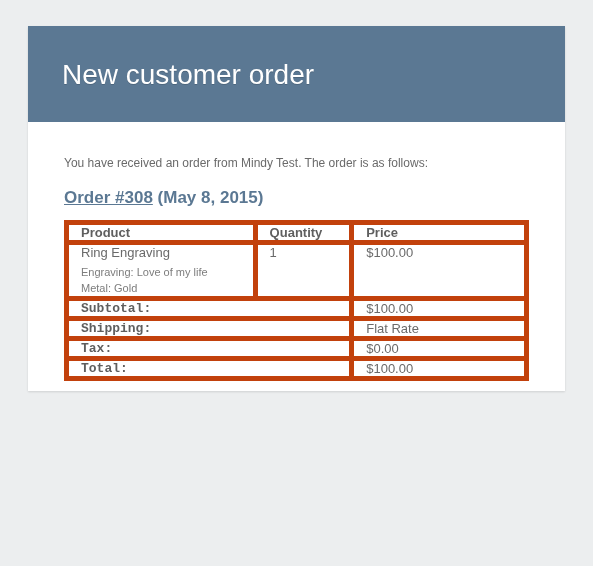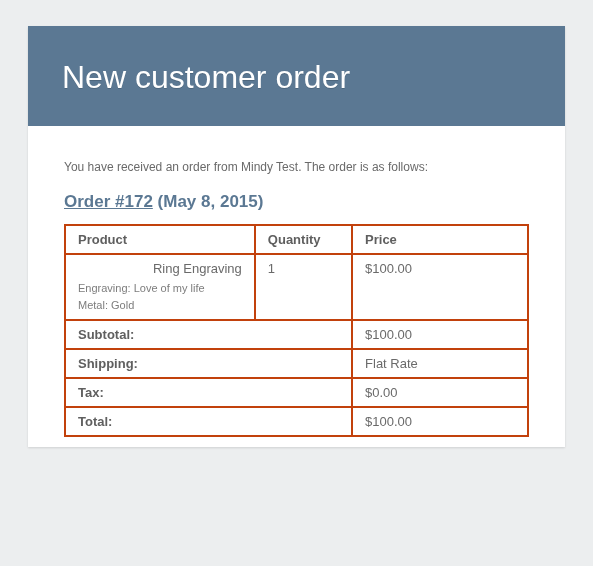--- a/index.html
+++ b/index.html
@@ -22,21 +22,21 @@
     box-shadow: 0 1px 2px rgba(0,0,0,0.12);
   }
   .header {
     background: #5b7893;
     padding: 32px 34px 30px 34px;
   }
   .header h1 {
     margin: 0;
     color: #fff;
     font-weight: 300;
-    font-size: 32px;
+    font-size: 28px;
     line-height: 1.2;
     text-shadow: 0 1px 0 rgba(0,0,0,0.15);
   }
   .body {
     padding: 34px 36px 10px 36px;
   }
   .intro {
     margin: 0 0 18px 0;
     font-size: 12px;
     color: #6a6a6a;
@@ -51,56 +51,57 @@
     color: #5b7893;
     text-decoration: underline;
   }
   table {
     width: 100%;
     border-collapse: collapse;
     font-size: 13px;
     color: #6a6a6a;
   }
   th, td {
-    border: 2px solid #c2410c;
+    border: 5px solid #c2410c;
     text-align: left;
-    padding: 6px 12px;
+    padding: 0 12px;
     vertical-align: top;
   }
   th {
     font-weight: bold;
     color: #5f5f5f;
   }
   .col-product { width: 41%; }
   .col-qty     { width: 21%; }
   .col-price   { width: 38%; }
-  .product-name { display: block; margin-bottom: 4px; text-align: right; }
+  .product-name { display: block; margin-bottom: 4px; }
   .meta { font-size: 11px; color: #7d7d7d; line-height: 1.4; }
   tfoot th {
     font-weight: bold;
+    font-family: Liberation Mono, monospace;
   }
   tfoot th[colspan] {
     
   }
   tfoot td {
     border-left: 1px solid #e4e4e4;
   }
 </style>
 </head>
 <body>
 
 <div class="wrap">
   <div class="card">
     <div class="header">
       <h1>New customer order</h1>
     </div>
     <div class="body">
       <p class="intro">You have received an order from Mindy Test. The order is as follows:</p>
       <h2 class="order-title">
-        <a href="#">Order #172</a>
+        <a href="#">Order #308</a>
         <span>(May 8, 2015)</span>
       </h2>
 
       <table>
         <thead>
           <tr>
             <th class="col-product">Product</th>
             <th class="col-qty">Quantity</th>
             <th class="col-price">Price</th>
           </tr>

